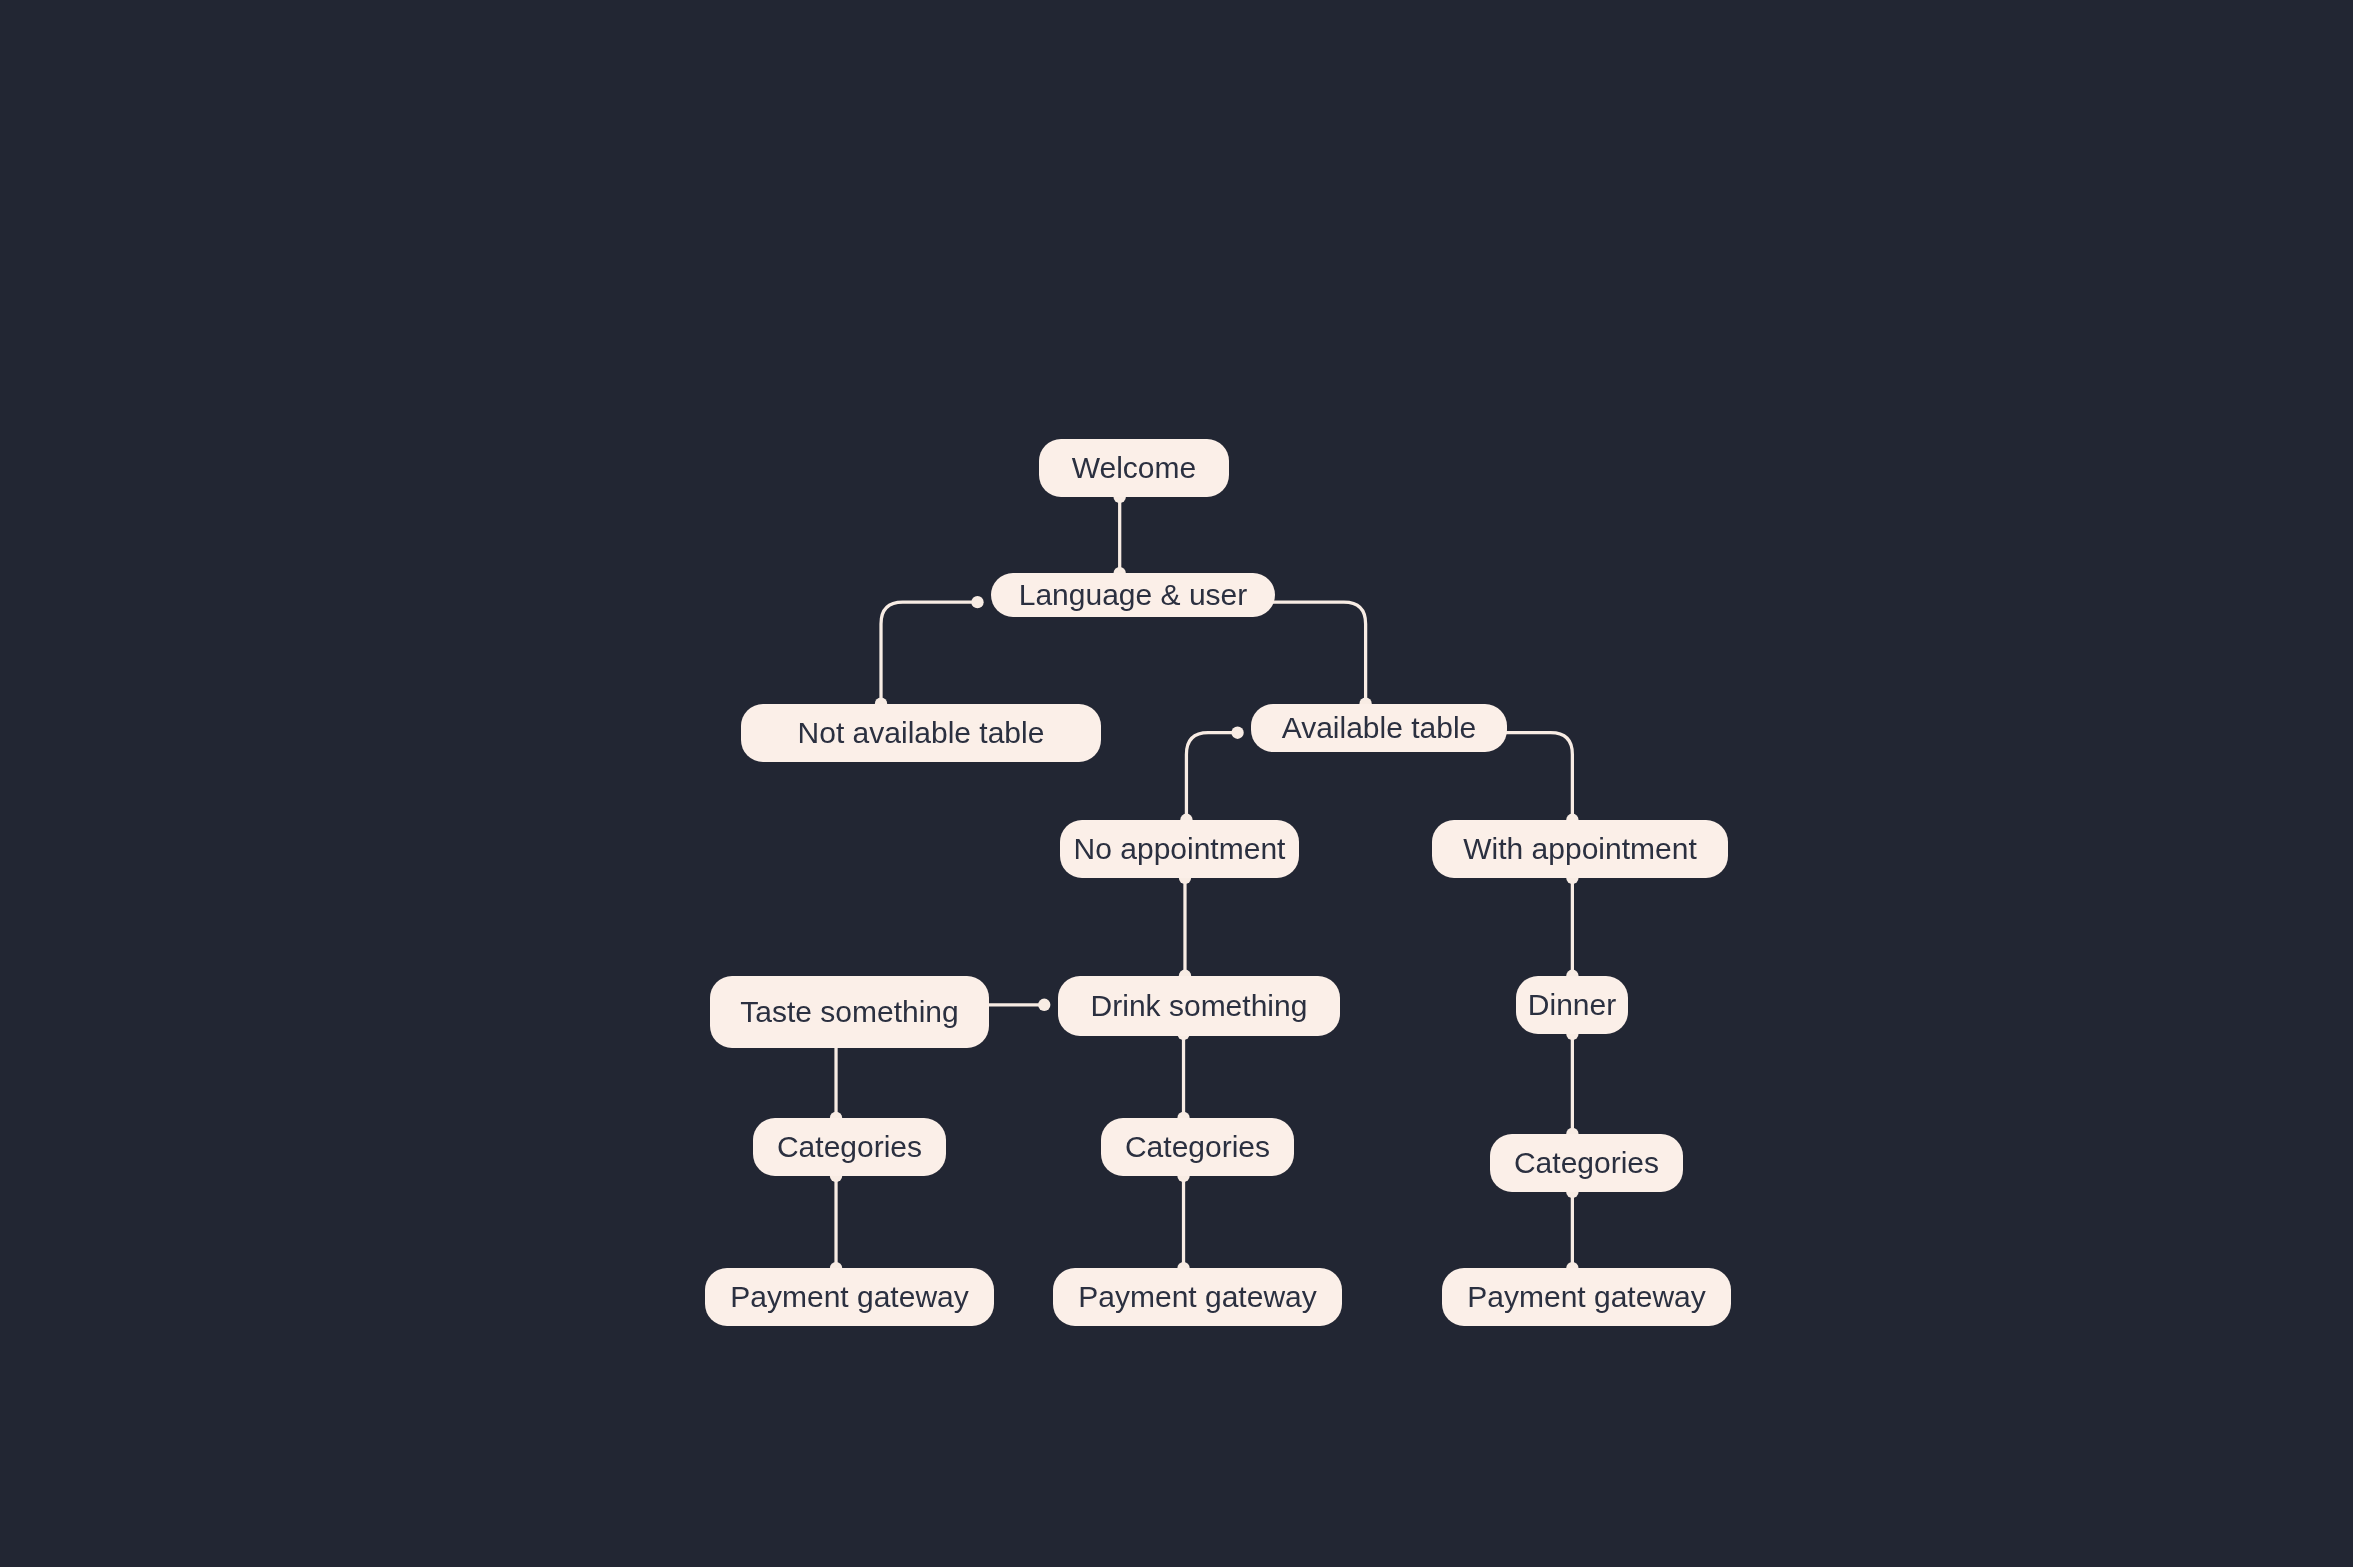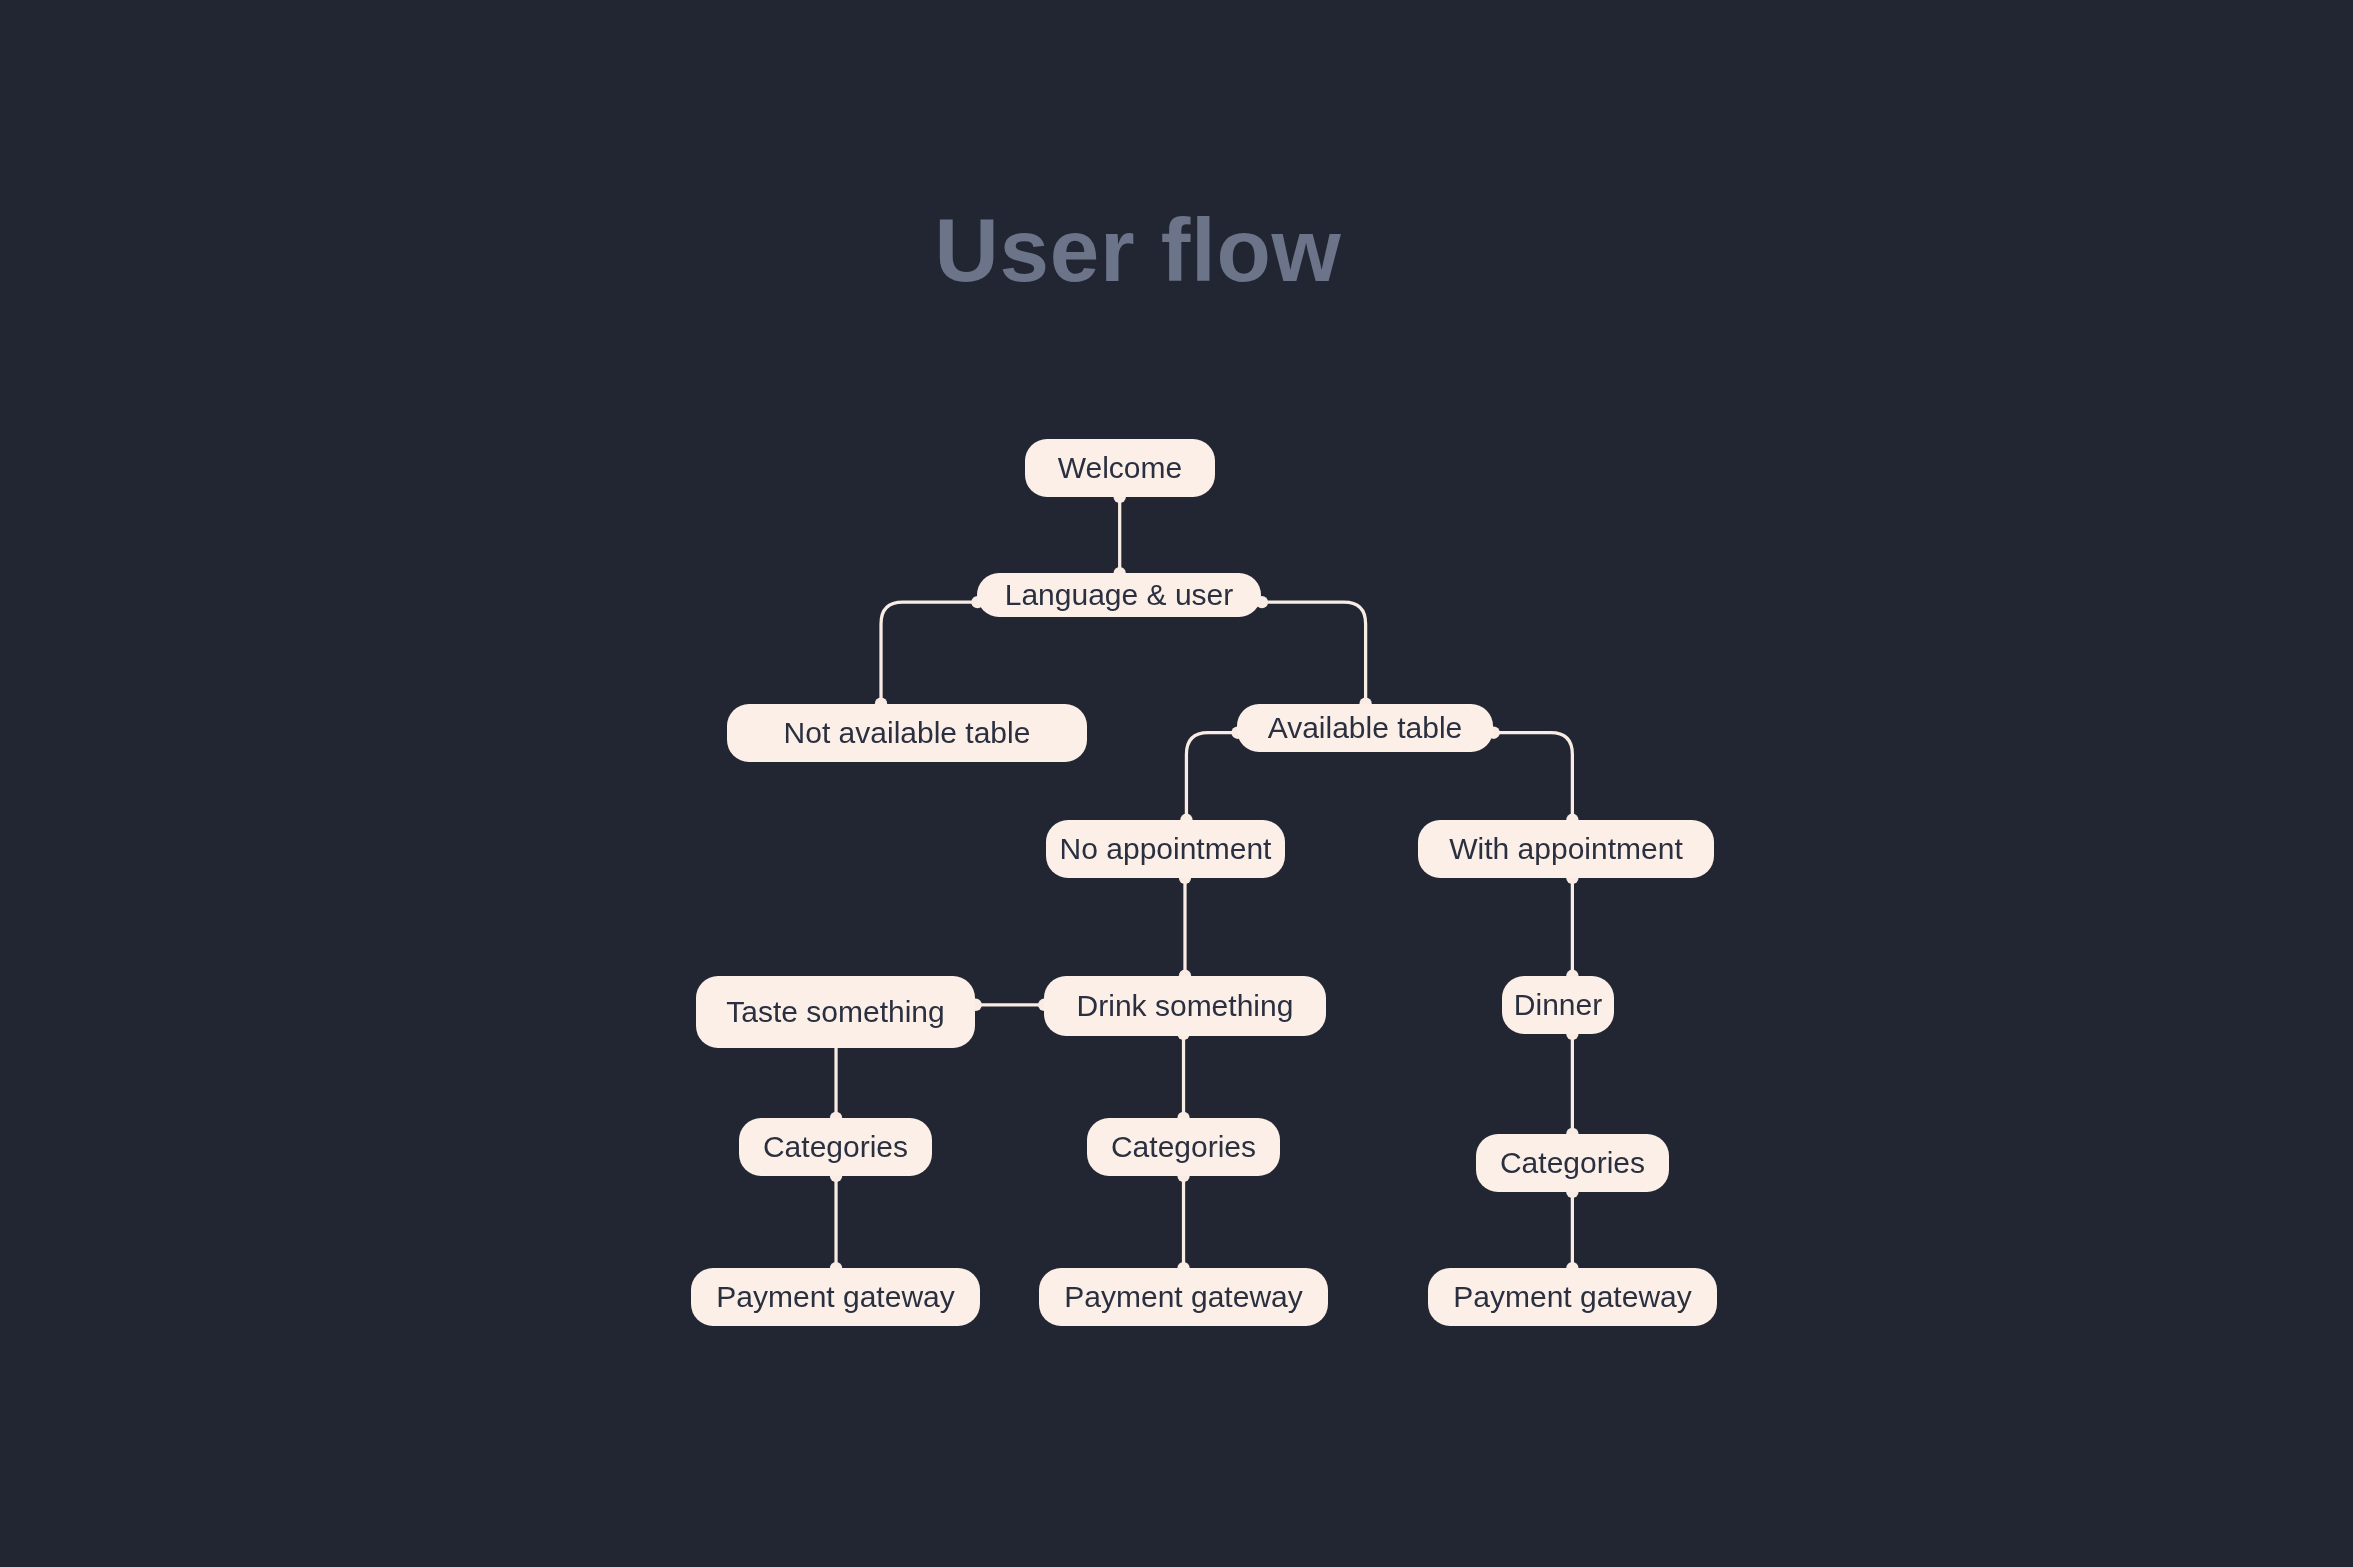--- a/index.html
+++ b/index.html
@@ -40,27 +40,27 @@
     position:absolute;
     display:flex; align-items:center; justify-content:center;
     box-sizing:border-box;
     background:var(--node,#FBEFE8);
     color:var(--text,#2B3040);
     border-radius:22px;
     font-size:30px;
     font-weight:400;
     white-space:nowrap;
     cursor:default;
+    margin-left:14px;
   }
 </style>
 </head>
 <body>
 
 <div class="canvas">
-  <h1 class="diagram-title">User flow</h1>
   <svg class="edge-layer" xmlns="http://www.w3.org/2000/svg" viewBox="0 0 3244 2160" width="2354" height="1567">
       <path d="M 1543 685 L 1543 790"></path>
       <circle cx="1543" cy="685" r="8.5"></circle>
       <circle cx="1543" cy="790" r="8.5"></circle>
       <path d="M 1347 830 L 1244 830 Q 1214 830 1214 860 L 1214 970"></path>
       <circle cx="1347" cy="830" r="8.5"></circle>
       <circle cx="1214" cy="970" r="8.5"></circle>
       <path d="M 1739 830 L 1852 830 Q 1882 830 1882 860 L 1882 970"></path>
       <circle cx="1739" cy="830" r="8.5"></circle>
       <circle cx="1882" cy="970" r="8.5"></circle>

